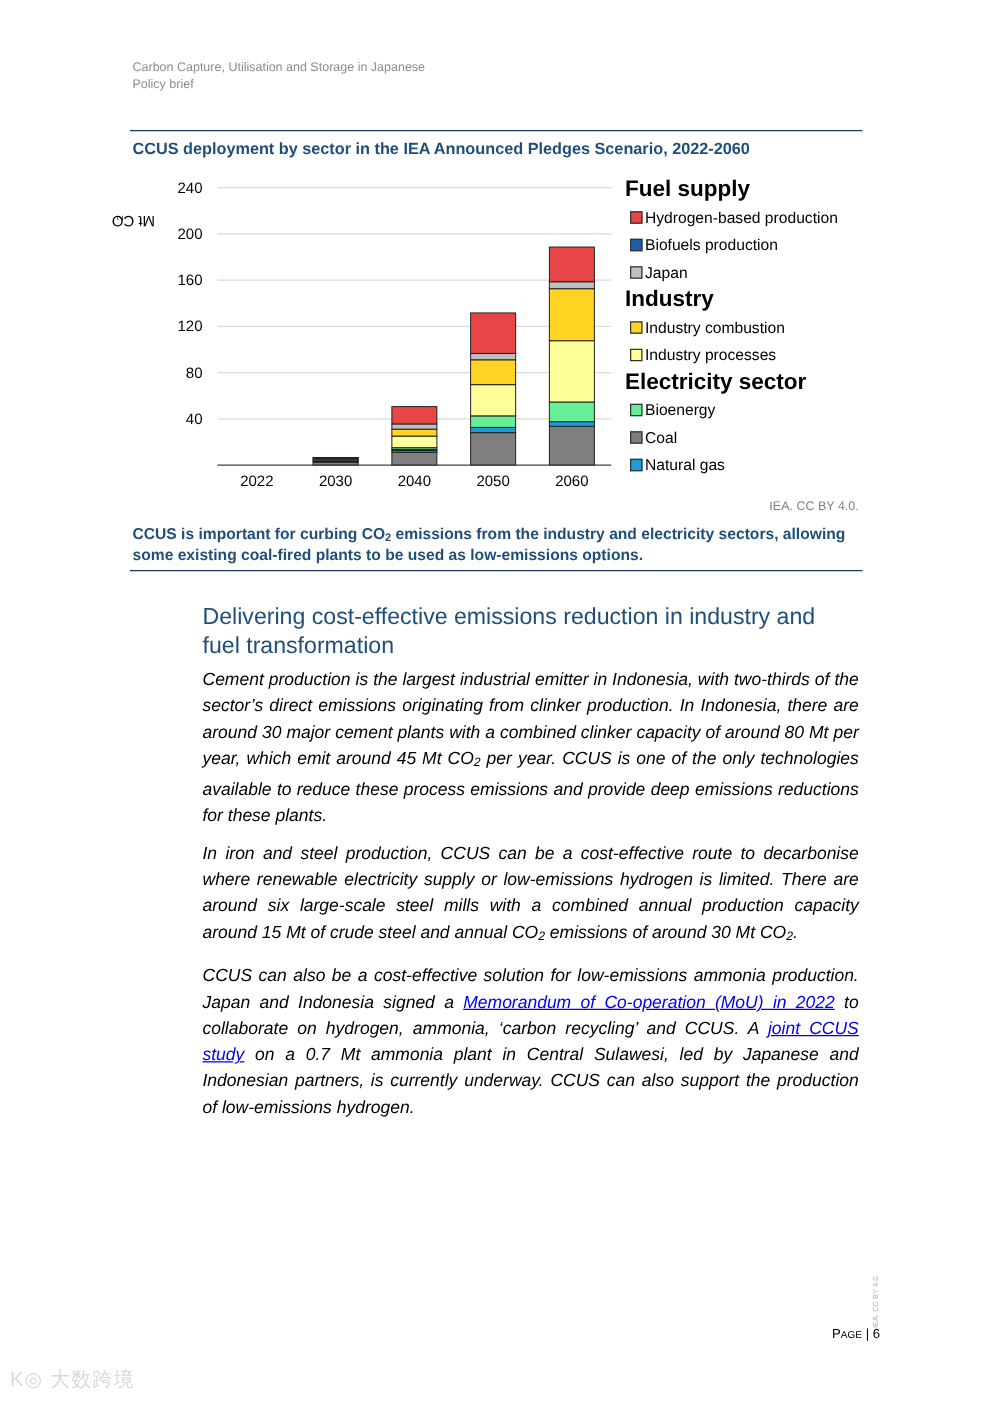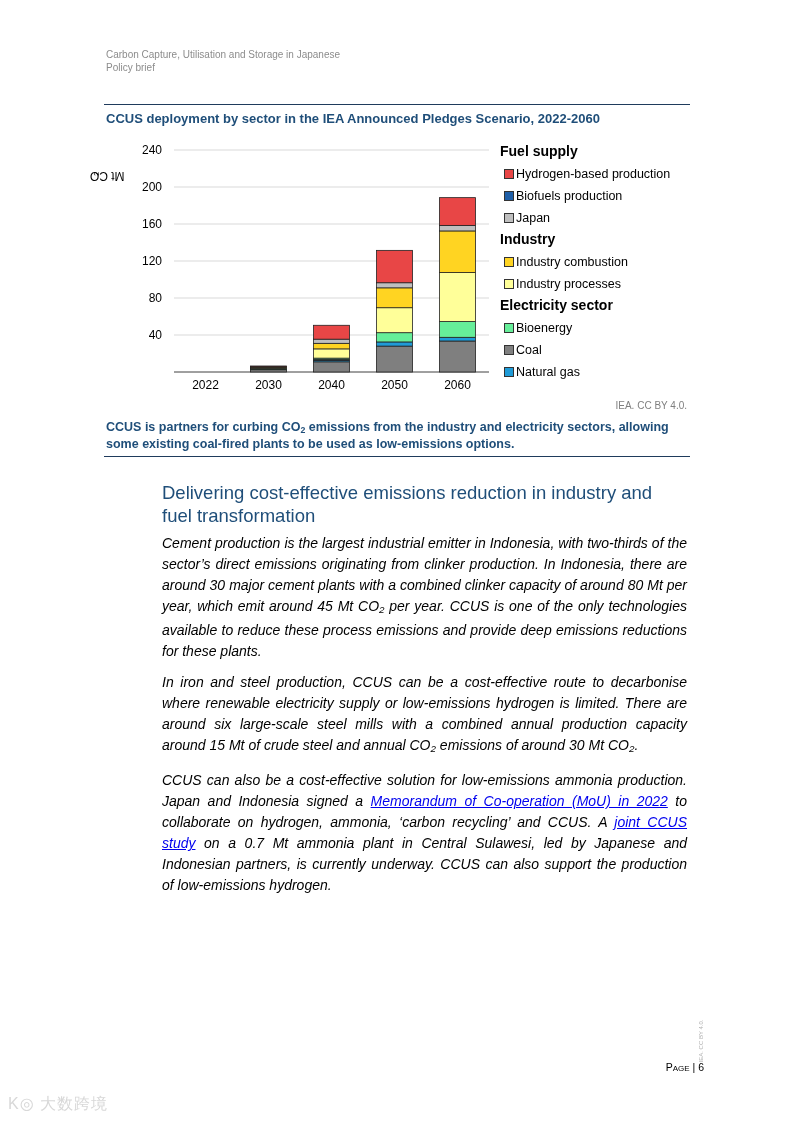--- a/index.html
+++ b/index.html
@@ -6,21 +6,21 @@
   body { width:793px; height:1121px; position:relative; overflow:hidden; font-family:"Liberation Sans", sans-serif; color:#000; }
   .running-head { position:absolute; left:106px; top:48px; font-size:10px; line-height:13px; color:#8c8c8c; }
   .fig-rule { position:absolute; left:104px; width:586px; height:0; border-top:1.3px solid #1f3b5c; }
   .fig-title { position:absolute; left:106px; top:111px; font-size:13px; font-weight:bold; color:#1f4e79; }
   .chart { position:absolute; left:104px; top:138px; width:586px; height:260px; }
   .chart svg { position:absolute; left:0; top:0; }
   .ylabel { position:absolute; left:108px; top:150px; width:14px; height:50px; }
   .ylabel span { position:absolute; left:-18px; top:16px; transform:rotate(-90deg); font-size:12px; white-space:nowrap; color:#000; }
   .ylabel sub { font-size:7px; }
   .legend { position:absolute; left:500px; top:141px; font-size:12.5px; line-height:22px; }
-  .legend .grp { font-weight:bold; font-size:14px; height:22px; line-height:20px; }
+  .legend .grp { font-weight:bold; font-size:18px; height:22px; line-height:20px; }
   .legend .item { display:flex; align-items:center; height:22px; padding-left:4px; }
   .legend .swatch { width:8px; height:8px; border:1px solid #333; margin-right:2px; display:inline-block; }
   .credit { position:absolute; right:106px; top:400px; font-size:10px; color:#7f7f7f; }
   .caption { position:absolute; left:106px; top:420px; width:580px; font-size:12.5px; line-height:14px; font-weight:bold; color:#1f4e79; }
   .caption sub, .body sub { font-size:0.7em; vertical-align:-0.2em; }
   .section-heading { position:absolute; left:162px; top:481px; width:520px; font-size:18.5px; line-height:23px; color:#1f4e79; }
   .body { position:absolute; left:162px; width:525px; font-size:14px; line-height:21px; text-align:justify; color:#000;font-style:italic; }
   .body a { color:#0000ee; text-decoration:underline; }
   .page-num { position:absolute; left:0; width:704px; top:1061px; text-align:right; font-size:10.5px; color:#000; }
   .page-num .sc { font-size:10.5px; }
@@ -130,21 +130,21 @@
     </div>
   <div class="item">
       <span class="swatch" style="background:#1f9bd7"></span>
       <span>Natural gas</span>
     </div>
 </div>
 
 <div class="credit">IEA. CC BY 4.0.</div>
 
 <div class="caption">
-  <span>CCUS is partners for curbing CO</span><sub>2</sub><span> emissions from the industry and electricity sectors, allowing some existing coal-fired plants to be used as low-emissions options.</span>
+  <span>CCUS is important for curbing CO</span><sub>2</sub><span> emissions from the industry and electricity sectors, allowing some existing coal-fired plants to be used as low-emissions options.</span>
 </div>
 <div class="fig-rule" style="top:456px;"></div>
 
 <div class="section-heading">Delivering cost-effective emissions reduction in industry and fuel transformation</div>
 
 <div class="body" style="top:533px;">
   <span>Cement production is the largest industrial emitter in Indonesia, with two-thirds of the sector’s direct emissions originating from clinker production. In Indonesia, there are around 30 major cement plants with a combined clinker capacity of around 80 Mt per year, which emit around 45 Mt CO</span><sub>2</sub><span> per year. CCUS is one of the only technologies available to reduce these process emissions and provide deep emissions reductions for these plants.</span>
 </div>
 
 <div class="body" style="top:672px;">

